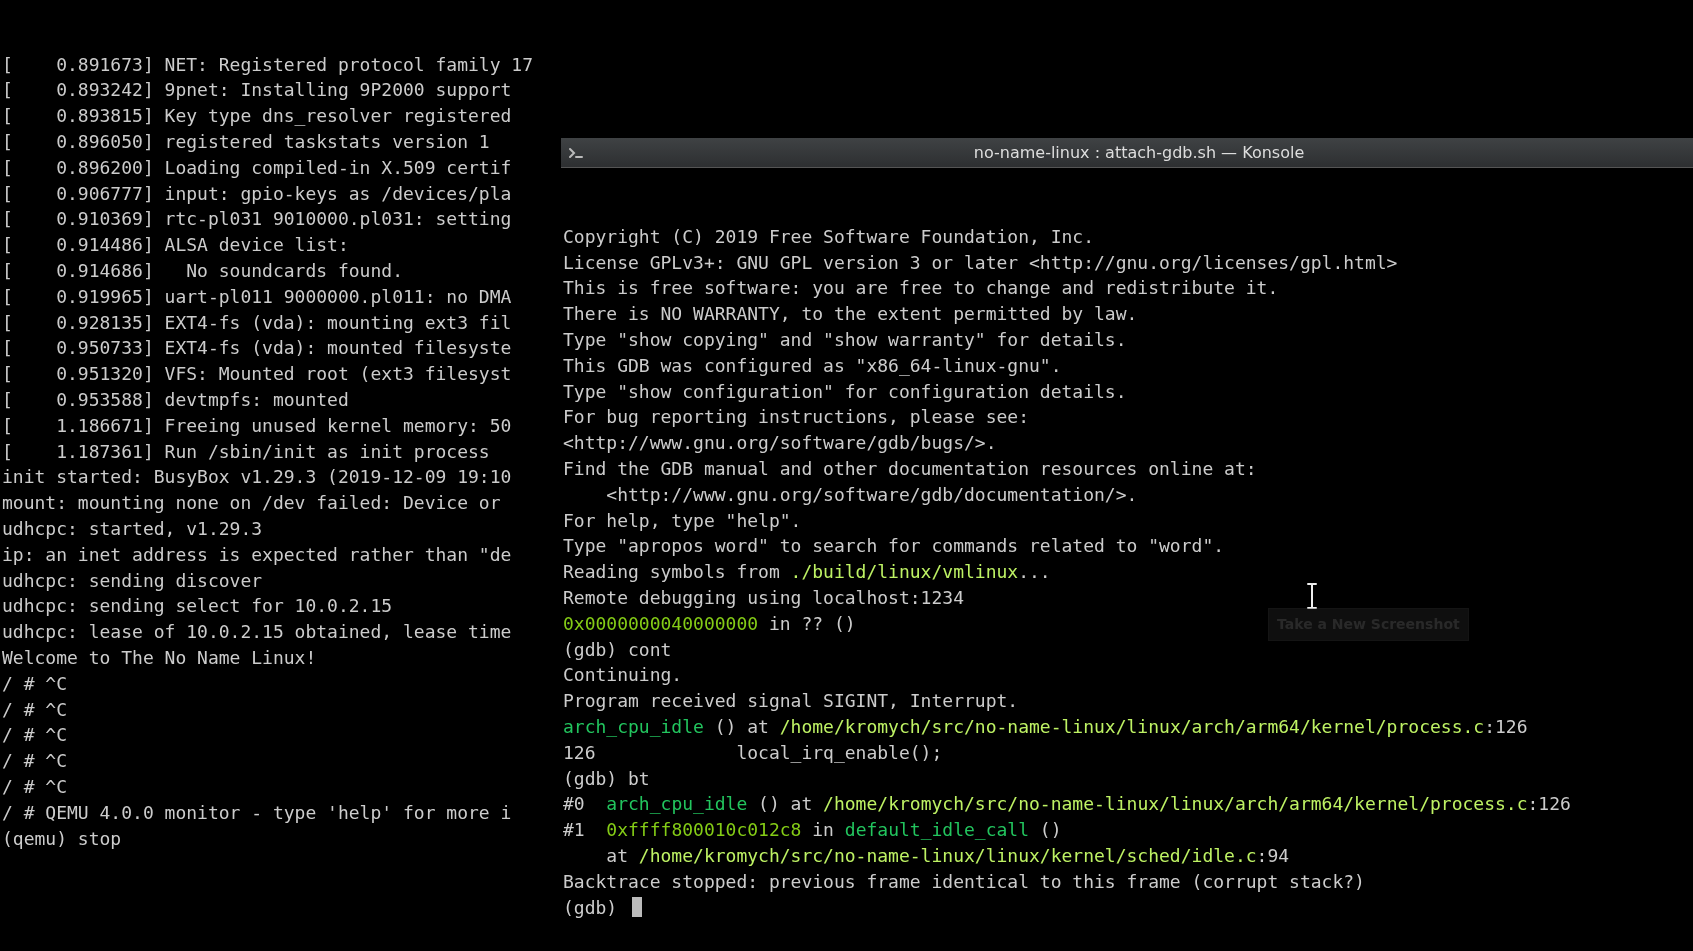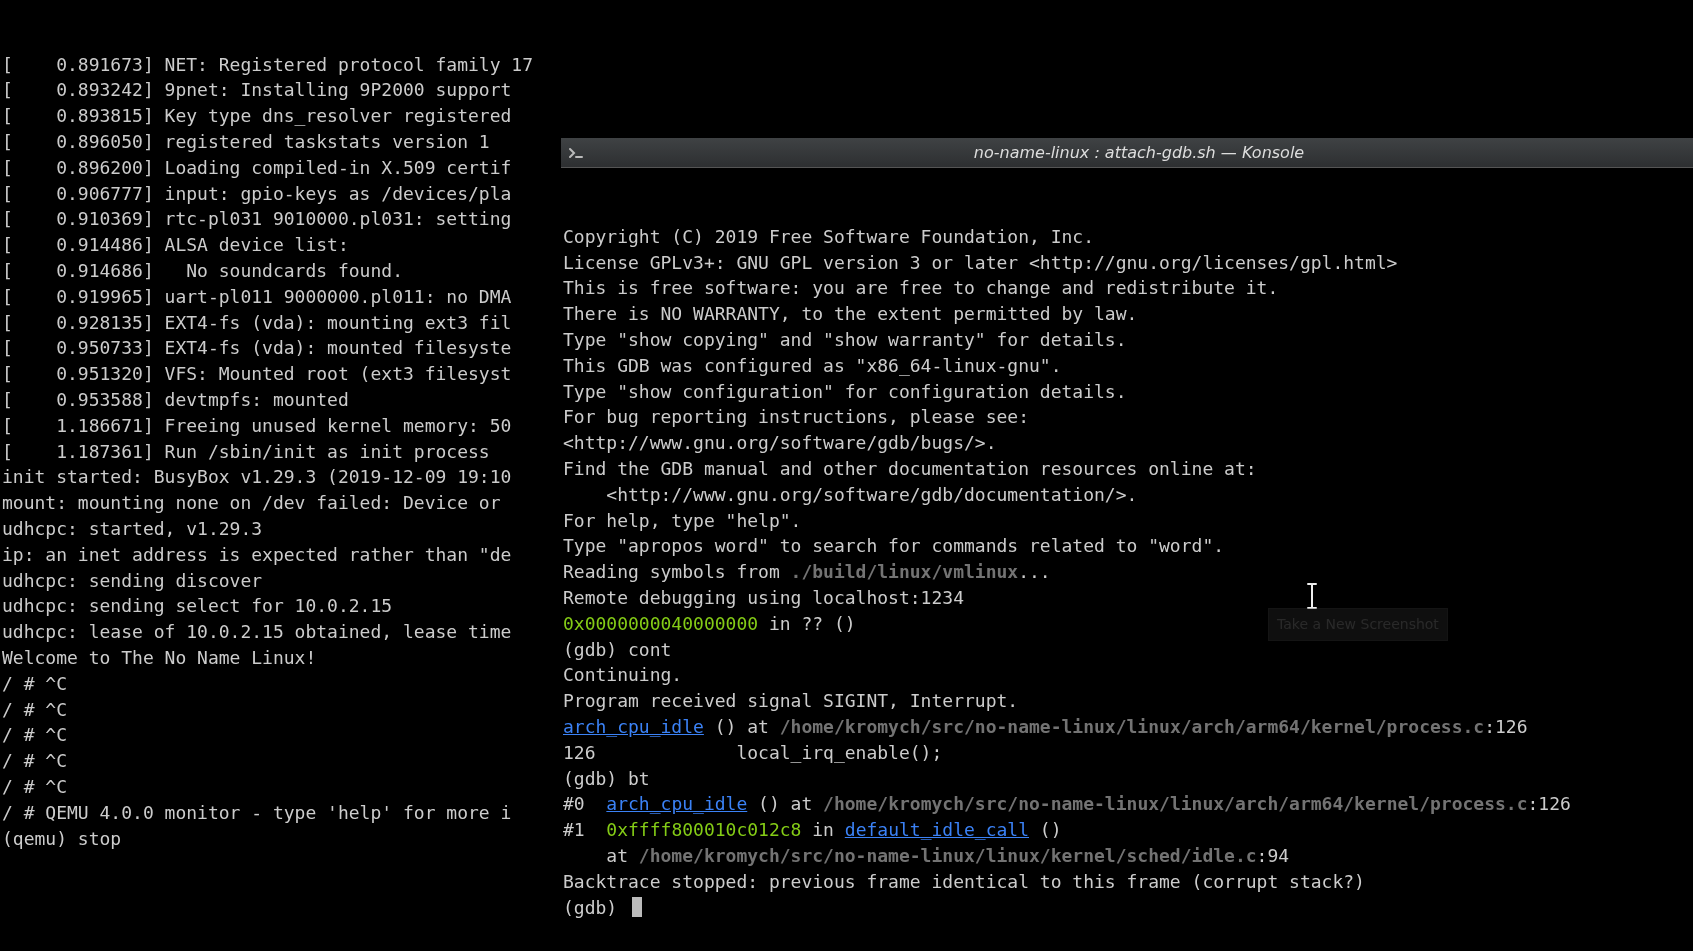--- a/index.html
+++ b/index.html
@@ -44,28 +44,27 @@
     display:flex;align-items:center;justify-content:center;
     margin-right:6px;
     color:#bbb;
   }
   .titlebar .tb-title{
     flex:1;
     text-align:center;
     font-family:"DejaVu Sans",Arial,sans-serif;
     font-size:16px;
     color:#ddd;
-    font-style:italic;
   }
   .fg-content{
     padding:4px 2px;
   }
   .line{display:block;}
-  .green{color:#737373;font-weight:bold;}
-  .yellow{color:#3b82f6;text-decoration:underline;}
+  .green{color:#bef264;}
+  .yellow{color:#22c55e;}
   .blue{color:#84cc16;}
   .cursor{
     display:inline-block;
     width:10px;height:20px;
     background:#bbb;
     vertical-align:-3px;
     margin-left:4px;
   }
   .text-cursor{
     position:absolute;
@@ -78,20 +77,21 @@
     position:absolute;
     left:1268px; top:556px;
     background:#2c2c2c;
     color:#777;
     border:1px solid #3a3a3a;
     font-family:"DejaVu Sans",Arial,sans-serif;
     font-size:14px;
     padding:3px 8px;
     white-space:nowrap;
     opacity:0.35;
+    font-weight:bold;
   }
 </style>
 </head>
 <body>
 <div class="screen">
 
 
 
   
   <div class="bg-term"><div id="bg-lines"><span class="line">[    0.891673] NET: Registered protocol family 17</span><span class="line">[    0.893242] 9pnet: Installing 9P2000 support</span><span class="line">[    0.893815] Key type dns_resolver registered</span><span class="line">[    0.896050] registered taskstats version 1</span><span class="line">[    0.896200] Loading compiled-in X.509 certif</span><span class="line">[    0.906777] input: gpio-keys as /devices/pla</span><span class="line">[    0.910369] rtc-pl031 9010000.pl031: setting</span><span class="line">[    0.914486] ALSA device list:</span><span class="line">[    0.914686]   No soundcards found.</span><span class="line">[    0.919965] uart-pl011 9000000.pl011: no DMA</span><span class="line">[    0.928135] EXT4-fs (vda): mounting ext3 fil</span><span class="line">[    0.950733] EXT4-fs (vda): mounted filesyste</span><span class="line">[    0.951320] VFS: Mounted root (ext3 filesyst</span><span class="line">[    0.953588] devtmpfs: mounted</span><span class="line">[    1.186671] Freeing unused kernel memory: 50</span><span class="line">[    1.187361] Run /sbin/init as init process</span><span class="line">init started: BusyBox v1.29.3 (2019-12-09 19:10</span><span class="line">mount: mounting none on /dev failed: Device or </span><span class="line">udhcpc: started, v1.29.3</span><span class="line">ip: an inet address is expected rather than "de</span><span class="line">udhcpc: sending discover</span><span class="line">udhcpc: sending select for 10.0.2.15</span><span class="line">udhcpc: lease of 10.0.2.15 obtained, lease time</span><span class="line">Welcome to The No Name Linux!</span><span class="line">/ # ^C</span><span class="line">/ # ^C</span><span class="line">/ # ^C</span><span class="line">/ # ^C</span><span class="line">/ # ^C</span><span class="line">/ # QEMU 4.0.0 monitor - type 'help' for more i</span><span class="line">(qemu) stop</span></div></div>

